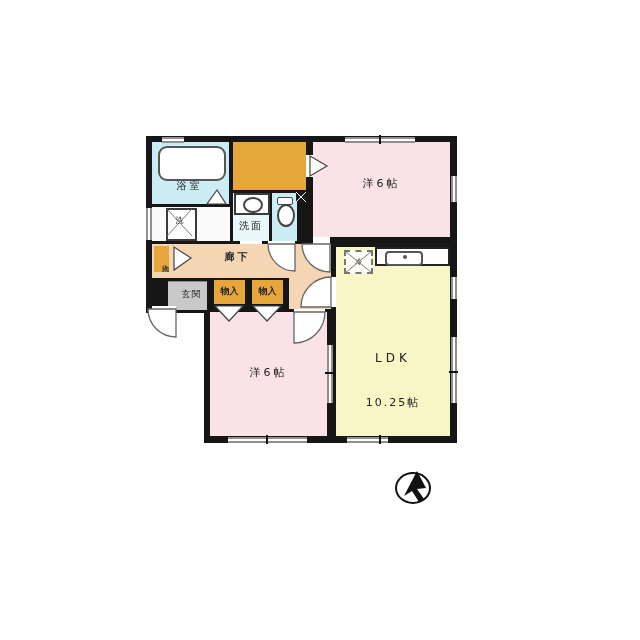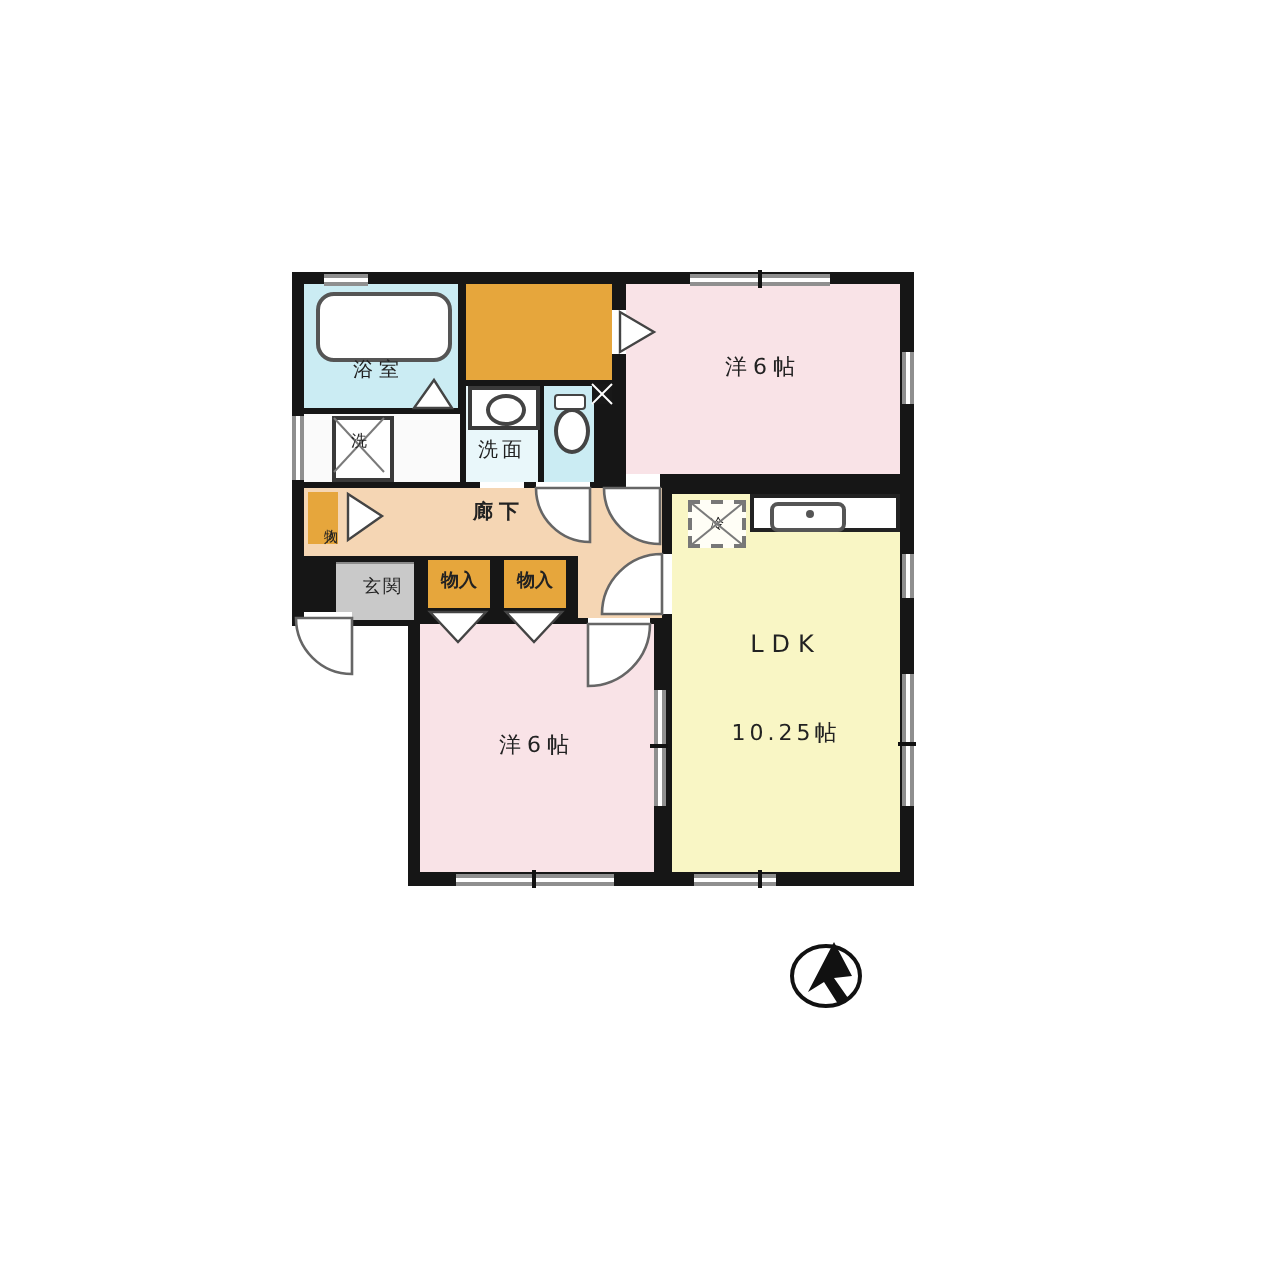--- a/index.html
+++ b/index.html
@@ -123,25 +123,25 @@
     </g>
     <g>
       <ellipse cx="413" cy="488" rx="17" ry="15" fill="#fff" stroke="#111" stroke-width="2"></ellipse>
       <path d="M417,471 L404,496 L412,491 L419,502 L424,499 L417,489 L426,488 Z" fill="#111"></path>
     </g>
   </svg>
 
   <div class="lbl" style="left:152px;top:180px;width:75px;font-size:10px;letter-spacing:3px;">浴室</div>
   <div class="lbl" style="left:229px;top:220px;width:44px;font-size:10px;letter-spacing:2px;">洗面</div>
   <div class="lbl" style="left:166px;top:216px;width:27px;font-size:8px;">洗</div>
-  <div class="lbl" style="left:212px;top:251px;width:75px;font-size:10px;letter-spacing:3px;font-weight:bold;">廊下</div>
+  <div class="lbl" style="left:200px;top:251px;width:75px;font-size:10px;letter-spacing:3px;font-weight:bold;">廊下</div>
   <div class="lbl vtext" style="left:155px;top:247px;width:13px;height:24px;font-size:7px;line-height:1;">物入</div>
   <div class="lbl" style="left:168px;top:289px;width:47px;font-size:9px;letter-spacing:1px;">玄関</div>
   <div class="lbl" style="left:214px;top:286px;width:31px;font-size:9px;font-weight:bold;">物入</div>
   <div class="lbl" style="left:252px;top:286px;width:31px;font-size:9px;font-weight:bold;">物入</div>
   <div class="lbl" style="left:313px;top:177px;width:137px;font-size:11px;letter-spacing:3px;">洋6帖</div>
   <div class="lbl" style="left:210px;top:366px;width:117px;font-size:11px;letter-spacing:3px;">洋6帖</div>
   <div class="lbl" style="left:336px;top:285px;width:114px;font-size:12px;">
-    <div style="letter-spacing:4px;">LDK</div>
+    <div style="letter-spacing:4px;margin-top:36px;">LDK</div>
     <div style="font-size:11px;letter-spacing:2px;margin-top:0;">10.25帖</div>
   </div>
 
 </div>
 
 </body></html>

